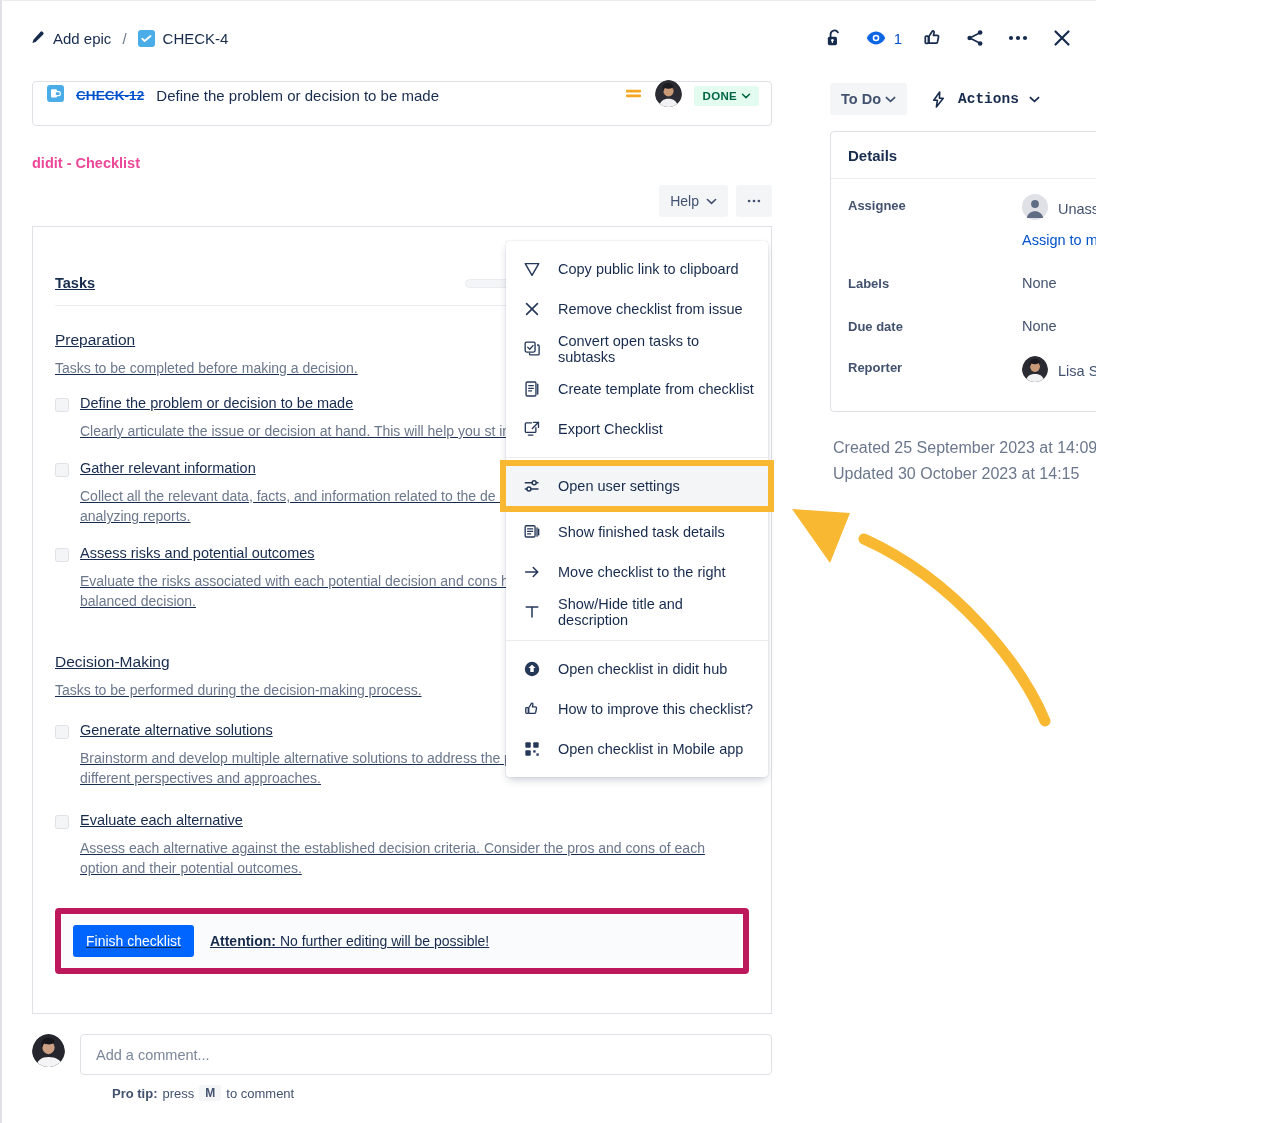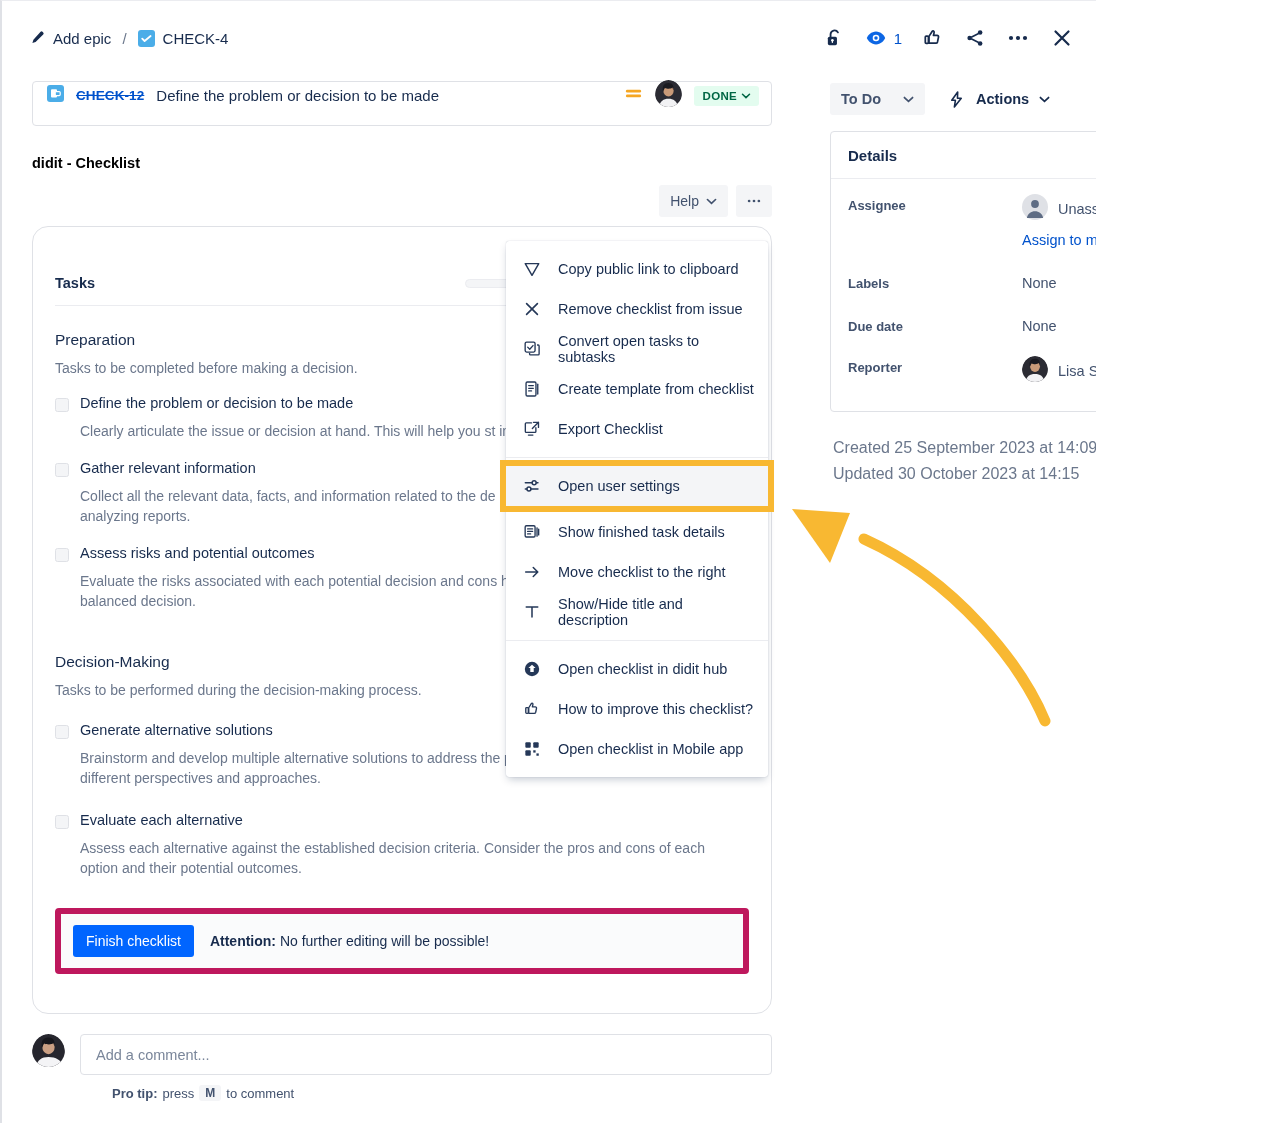--- a/index.html
+++ b/index.html
@@ -55,41 +55,42 @@
   .subtask-title { font-size: 15px; color: #172B4D; }
   .subtask-right { margin-left: auto; display: flex; align-items: center; gap: 12px; }
   .avatar { border-radius: 50%; overflow: hidden; display: block; }
   .badge-done {
     background: #E3FCEF; color: #006644; font-size: 11.5px; font-weight: 700;
     letter-spacing: .3px; padding: 4px 8px 4px 9px; border-radius: 3px;
     display: flex; align-items: center; gap: 4px; cursor: pointer;
   }
 
   .checklist-title {
-    margin-top: 29px; font-size: 14.5px; font-weight: 700; color: #000000;
+    margin-top: 29px; font-size: 14.5px; font-weight: 700; color: #ec4899;
   }
 
   .checklist-toolbar {
     display: flex; justify-content: flex-end; gap: 8px;
     margin-top: 14px;
   }
   .tb-btn {
     background: #F4F5F7; border: none; border-radius: 3px;
     height: 32px; padding: 0 11px;
     display: flex; align-items: center; gap: 7px;
     font-size: 14px; color: #42526E; cursor: pointer;
     font-family: "Liberation Sans", sans-serif;
   }
   .tb-btn.square { width: 36px; padding: 0; justify-content: center; }
 
   .checklist-card {
     margin-top: 9px;
-    border: 1px solid #DFE1E6; border-radius: 16px; background: #fff;
+    border: 1px solid #DFE1E6; border-radius: 0; background: #fff;
     padding: 20px 22px 18px 22px;
     min-height: 788px;
+    text-decoration: underline;
   }
   .tasks-row {
     display: flex; align-items: center; gap: 14px;
     padding: 28px 0 14px 0;
     border-bottom: 1px solid #EBECF0;
   }
   .tasks-label { font-size: 14.5px; font-weight: 700; color: #172B4D; }
   .progress-track {
     flex: 1; height: 9px; border-radius: 6px;
     background: #F4F5F7; border: 1px solid #EBECF0;
@@ -141,29 +142,29 @@
   .key-cap {
     background: #F4F5F7; border-radius: 3px; padding: 1px 6px;
     font-size: 12px; font-weight: 700; color: #42526E;
   }
 
   
   .right-col { position: absolute; left: 828px; top: 82px; width: 432px; }
   .status-row { display: flex; align-items: center; gap: 16px; }
   .status-btn {
     background: #F4F5F7; border: none; border-radius: 3px; height: 32px;
-    padding: 0 11px; display: flex; align-items: center; gap: 22px;
+    padding: 0 11px; display: flex; align-items: center; gap: 4px;
     font-size: 14.5px; font-weight: 700; color: #42526E; cursor: pointer;
     font-family: "Liberation Sans", sans-serif;
   }
   .actions-btn {
     background: transparent; border: none; height: 32px; padding: 0 6px;
     display: flex; align-items: center; gap: 10px;
     font-size: 14.5px; font-weight: 700; color: #172B4D; cursor: pointer;
-    font-family: Liberation Sans, sans-serif;
+    font-family: Liberation Mono, monospace;
   }
 
   .details-card {
     margin-top: 16px; border: 1px solid #DFE1E6; border-radius: 4px; background: #fff;
   }
   .details-head {
     display: flex; align-items: center; padding: 14px 17px 14px 17px;
     border-bottom: 1px solid #EBECF0;
   }
   .details-head .t { font-size: 15px; font-weight: 700; color: #172B4D; }

